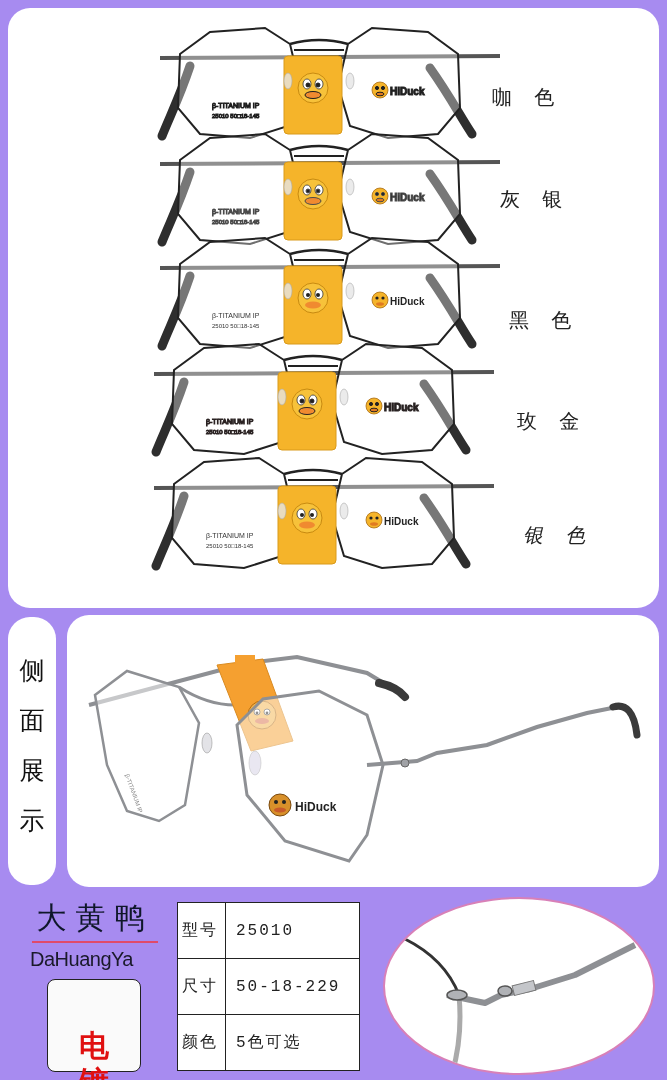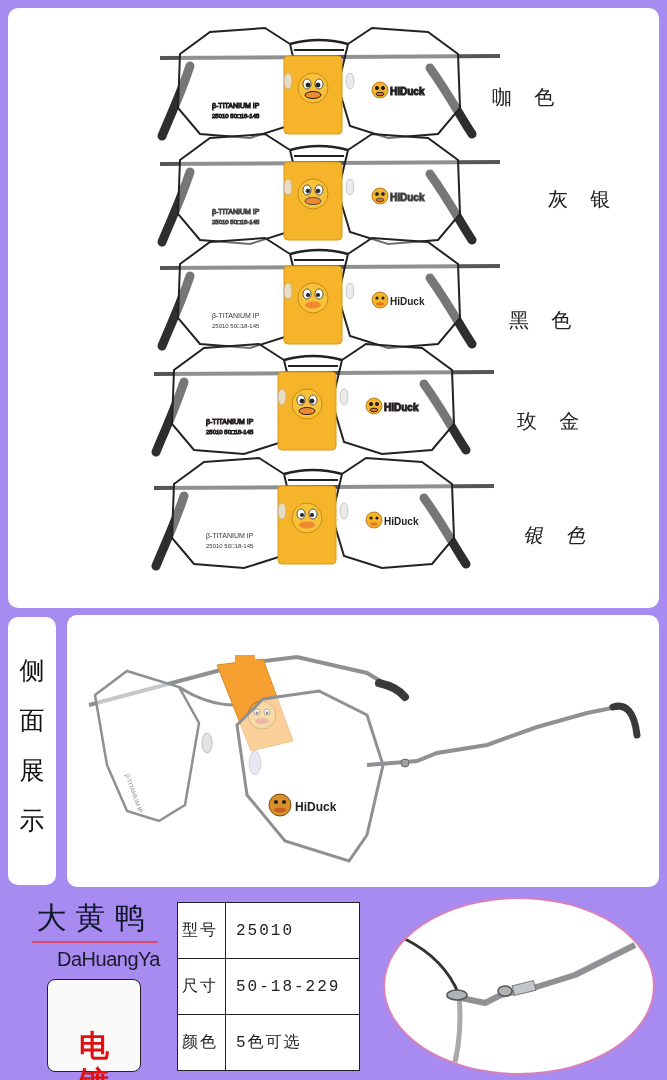--- a/index.html
+++ b/index.html
@@ -5,21 +5,21 @@
   * { box-sizing: border-box; margin: 0; padding: 0; }
   html, body { width: 667px; height: 1080px; overflow: hidden; }
   body {
     background: #a78bf0;
     font-family: "DejaVu Sans", "Liberation Sans", sans-serif;
     position: relative;
   }
   .card {
     position: absolute;
     background: #ffffff;
-    border-radius: 10px;
+    border-radius: 22px;
     text-align: center;
   }
   #top-card { left: 8px; top: 8px; width: 651px; height: 600px; }
   #side-label-card { left: 8px; top: 617px; width: 48px; height: 268px; }
   #side-view-card { left: 67px; top: 615px; width: 592px; height: 272px; }
 
   .color-label {
     position: absolute;
     font-size: 20px;
     letter-spacing: 8px;
@@ -46,21 +46,21 @@
     font-size: 30px; color: #0f172a; letter-spacing: 9px;
     text-align: center; line-height: 40px;
     font-family: "DejaVu Sans", sans-serif;
   }
   #brand-rule {
     position: absolute; left: 32px; top: 941px; width: 126px; height: 2px;
     background: #e04a6a;
   }
   #brand-en {
     position: absolute; left: 30px; top: 948px; width: 130px;
-    font-size: 20px; color: #1a1a2a; text-align: right;
+    font-size: 20px; color: #1a1a2a; text-align: left;
     font-family: "Liberation Sans", sans-serif; letter-spacing: -0.5px;
   }
   #ip-badge {
     position: absolute; left: 47px; top: 979px; width: 94px; height: 93px;
     background: #fafafa; border: 1.5px solid #222; border-radius: 8px;
   }
   #ip-badge .l1 {
     position: absolute; left: 0; top: 8px; width: 100%; text-align: center;
     font-size: 34px; color: #e01010; font-weight: bold; letter-spacing: 22px;
     padding-left: 18px; line-height: 38px;
@@ -154,21 +154,21 @@
     <g transform="translate(146,334)">
       <use href="#glasses" class="v4"></use>
     </g>
 
     <g transform="translate(146,448)">
       <use href="#glasses" class="v5"></use>
     </g>
   </svg>
 
   <div class="color-label" style="left:484px; top:76px;">咖 色</div>
-  <div class="color-label" style="left:492px; top:178px;margin-left:48px;">灰 银</div>
+  <div class="color-label" style="left:492px; top:178px;">灰 银</div>
   <div class="color-label" style="left:501px; top:299px;">黑 色</div>
   <div class="color-label" style="left:509px; top:400px;">玫 金</div>
   <div class="color-label" style="left:515px; top:514px;font-style:italic;">银 色</div>
 </div>
 
 <div class="card" id="side-label-card">
   <div class="side-text">
     <span>侧</span>
     <span>面</span>
     <span>展</span>

